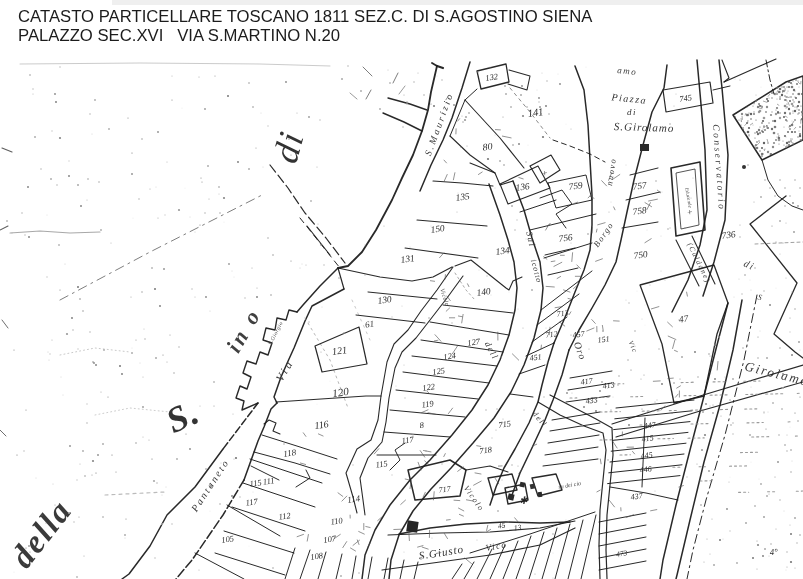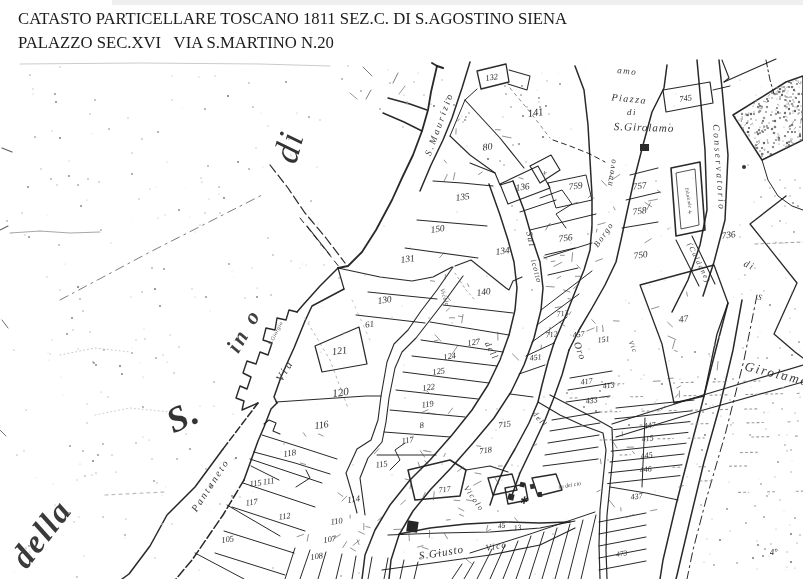--- a/index.html
+++ b/index.html
@@ -1,16 +1,16 @@
 <!DOCTYPE html>
 <html><head><meta charset="utf-8">
 <style>
 html,body{margin:0;padding:0;background:#fff;}
 body{width:803px;height:579px;overflow:hidden;font-family:"Liberation Sans",sans-serif;position:relative;}
-#hdr{position:absolute;left:18px;top:7px;font-family:Liberation Serif, serif;font-size:16.7px;line-height:24px;color:#1c1c1c;white-space:pre;}
+#hdr{position:absolute;left:18px;top:7px;font-family:Liberation Sans, sans-serif;font-size:16.7px;line-height:19px;color:#1c1c1c;white-space:pre;}
 svg{position:absolute;left:0;top:0;filter:blur(0.3px);}
 </style></head>
 <body>
 
 <div id="hdr">CATASTO PARTICELLARE TOSCANO 1811 SEZ.C. DI S.AGOSTINO SIENA
 PALAZZO SEC.XVI&nbsp;&nbsp;&nbsp;VIA S.MARTINO N.20</div>
 <svg width="803" height="579" viewBox="0 0 803 579">
 
 <g>
       <rect x="112" y="0" width="691" height="5" fill="#e4e4e4" opacity="0.6"></rect>

